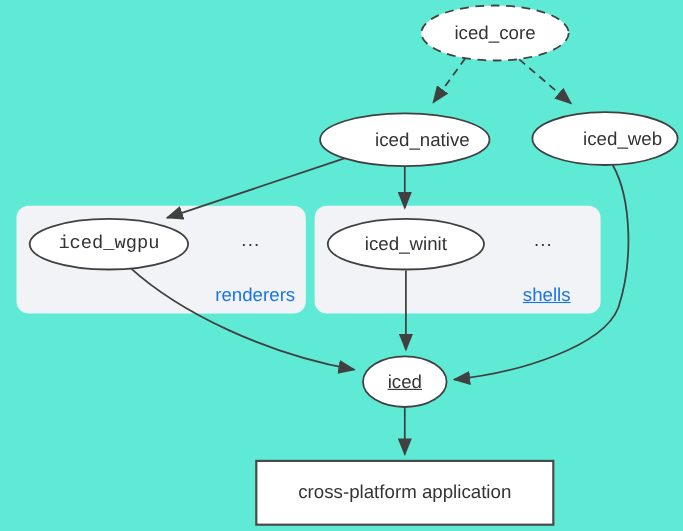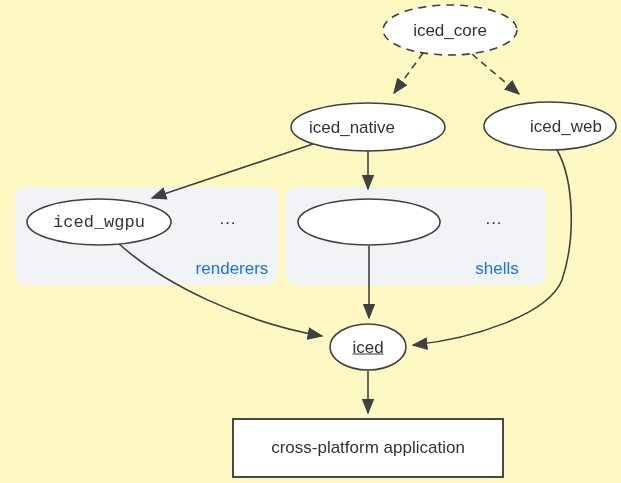--- a/index.html
+++ b/index.html
@@ -5,21 +5,21 @@
   html, body {
     margin: 0;
     padding: 0;
     background: #ffffff;
     font-family: "Liberation Sans", sans-serif;
   }
   .canvas {
     position: relative;
     width: 621px;
     height: 483px;
-    background: #fef9c3;
+    background: #5eead4;
     overflow: hidden;
   }
   .canvas svg {
     position: absolute;
     left: 0;
     top: 0;
   }
   .group-box {
     fill: #f1f3f6;
     stroke: none;
@@ -88,24 +88,25 @@
     <ellipse class="node-shape dashed" cx="450" cy="30" rx="67" ry="25"></ellipse>
     <ellipse class="node-shape" cx="368" cy="127" rx="77" ry="24"></ellipse>
     <ellipse class="node-shape" cx="550" cy="126" rx="66" ry="24"></ellipse>
     <ellipse class="node-shape" cx="99" cy="222" rx="72" ry="23"></ellipse>
     <ellipse class="node-shape" cx="369" cy="222" rx="71" ry="23"></ellipse>
     <ellipse class="node-shape" cx="368" cy="347" rx="38" ry="23"></ellipse>
     <rect class="app-rect" x="233" y="419" width="270" height="58"></rect>
   </svg>
 
   <div class="label" style="left:450px; top:30px;">iced_core</div>
-  <div class="label" style="left:352px; top:127px;">iced_native</div>
+  <div class="label" style="left:384px; top:127px;">iced_native</div>
   <div class="label" style="left:550px; top:126px;margin-left:16px;">iced_web</div>
   <div class="label" style="left:99px; top:222px;font-family:Liberation Mono, monospace;">iced_wgpu</div>
+  <div class="label" style="left:369px; top:222px;">iced_winit</div>
   <div class="label" style="left:368px; top:347px;text-decoration:underline;">iced</div>
   <div class="label" style="left:368px; top:447px;">cross-platform application</div>
 
   <div class="label dots" style="left:228px; top:218px;">...</div>
   <div class="label group-label" style="left:232px; top:268px;">renderers</div>
   <div class="label dots" style="left:494px; top:218px;">...</div>
-  <div class="label group-label" style="left:497px; top:268px;">shells</div>
+  <div class="label group-label" style="left:497px; top:268px;text-decoration:underline;">shells</div>
 
 </div>
 
 </body></html>

